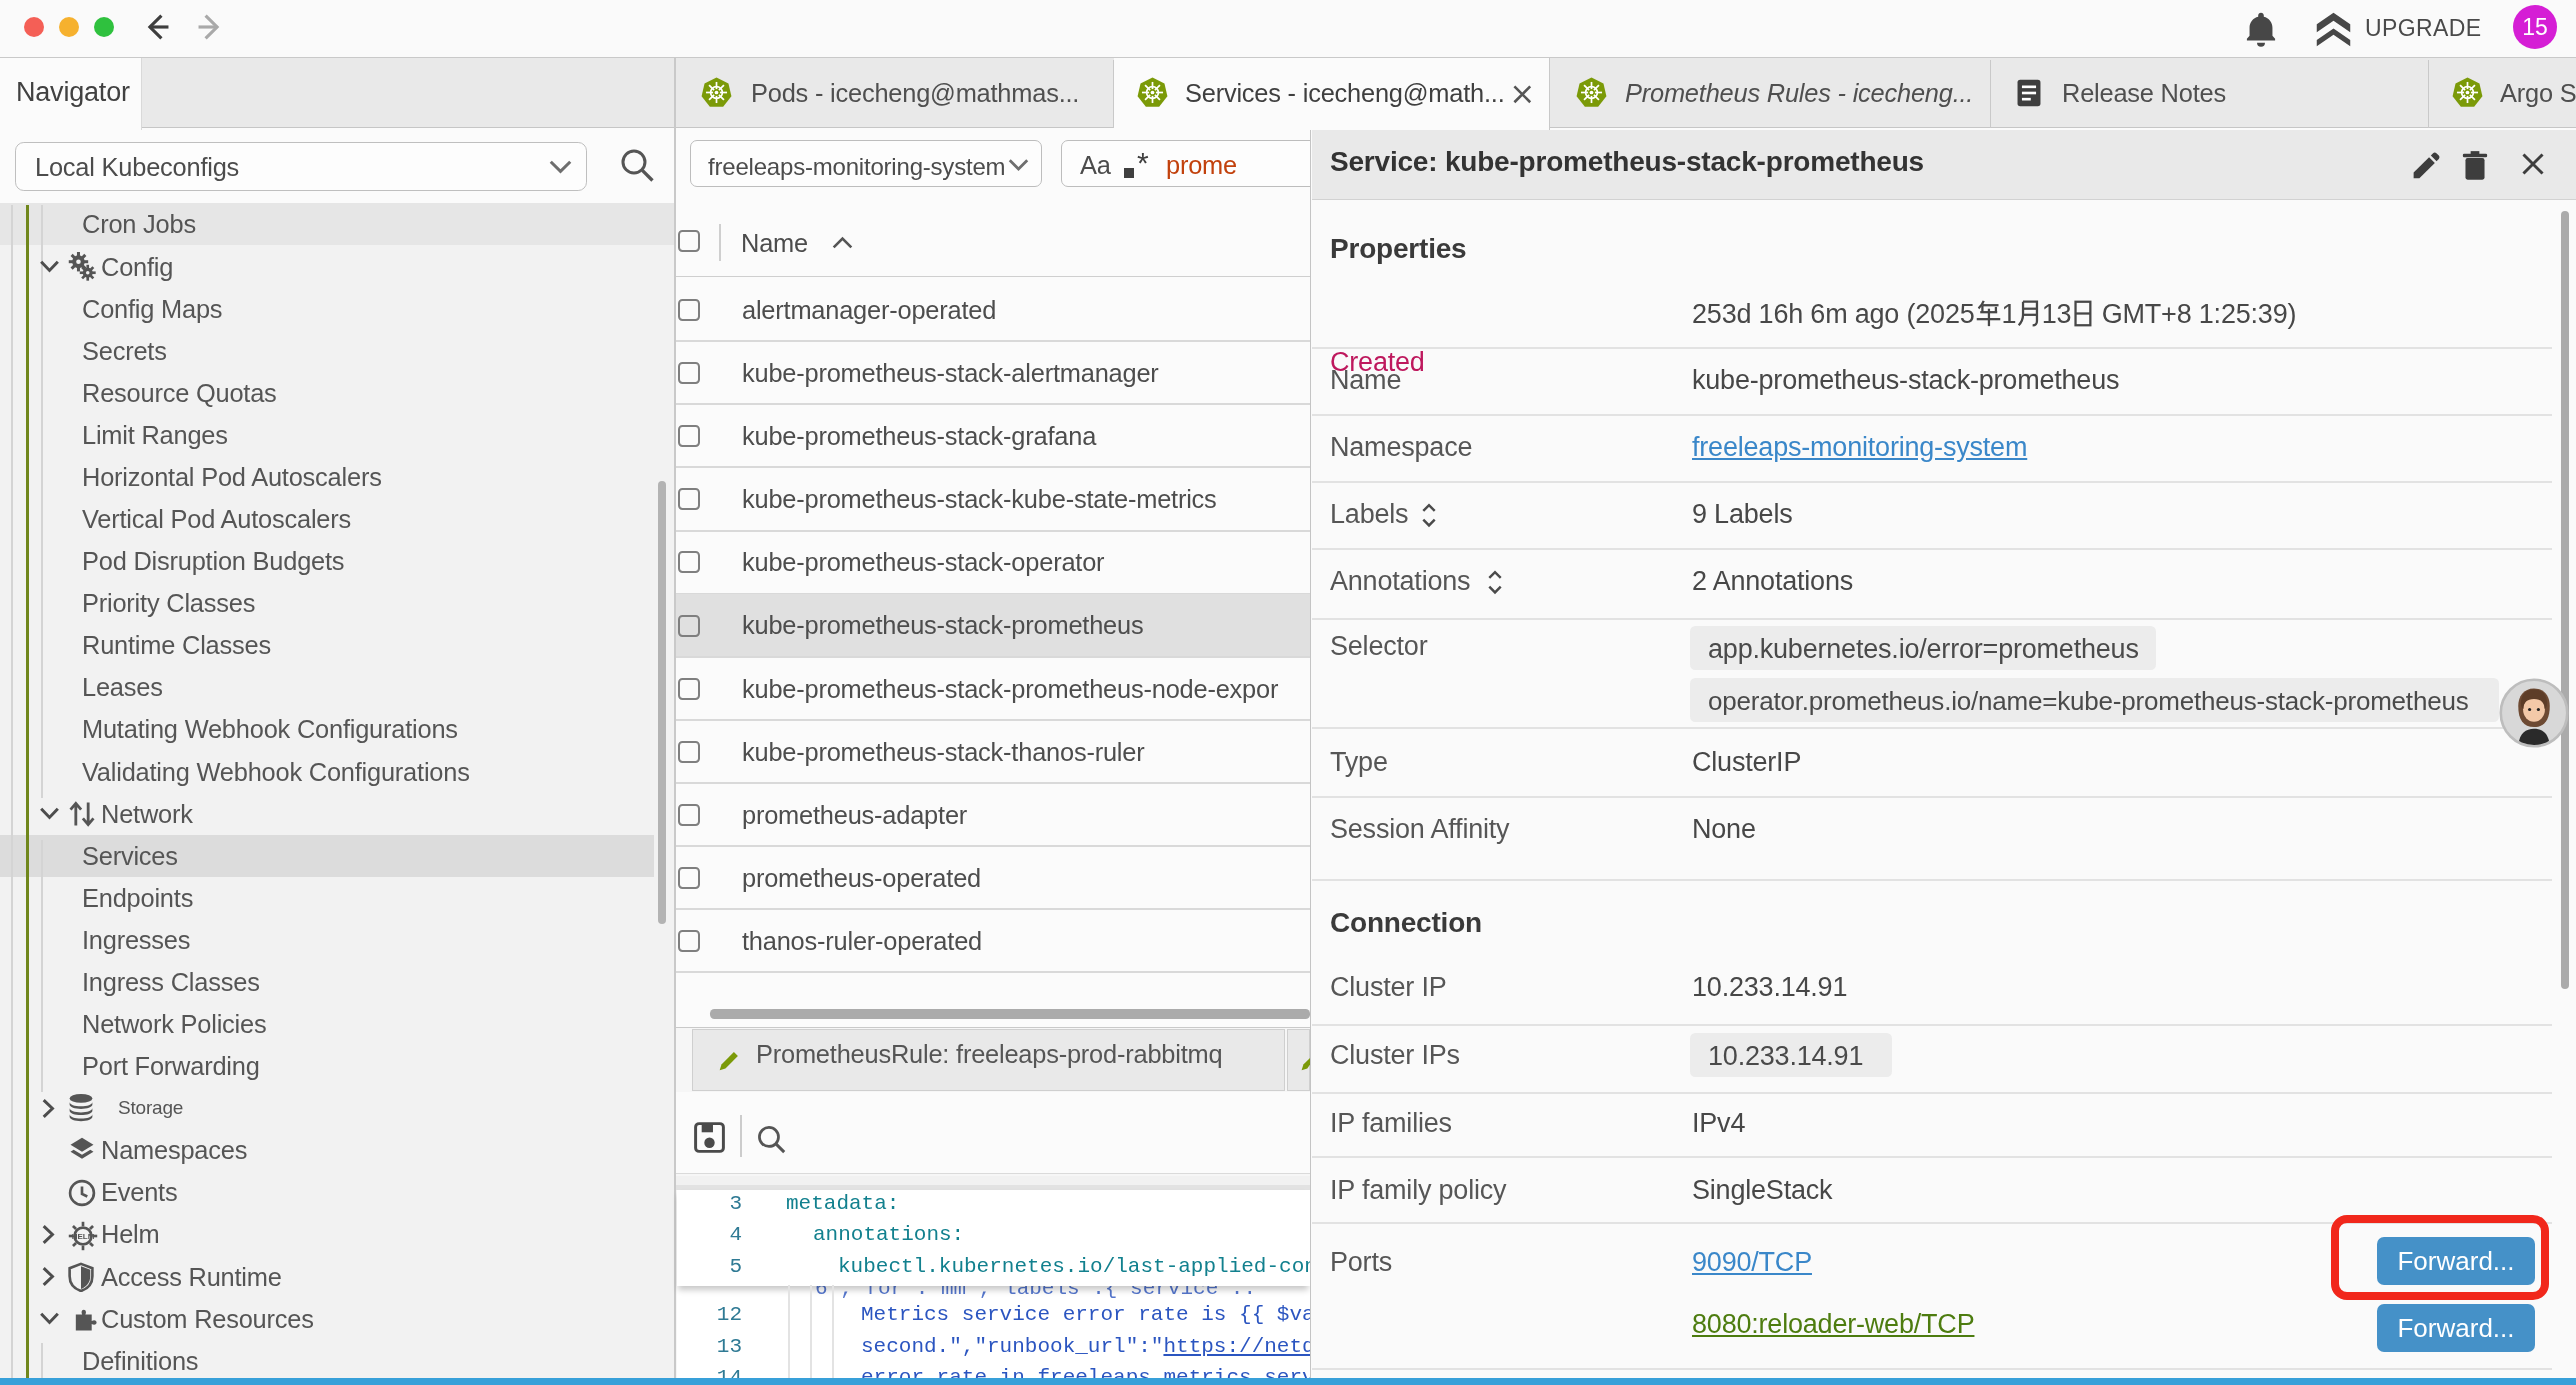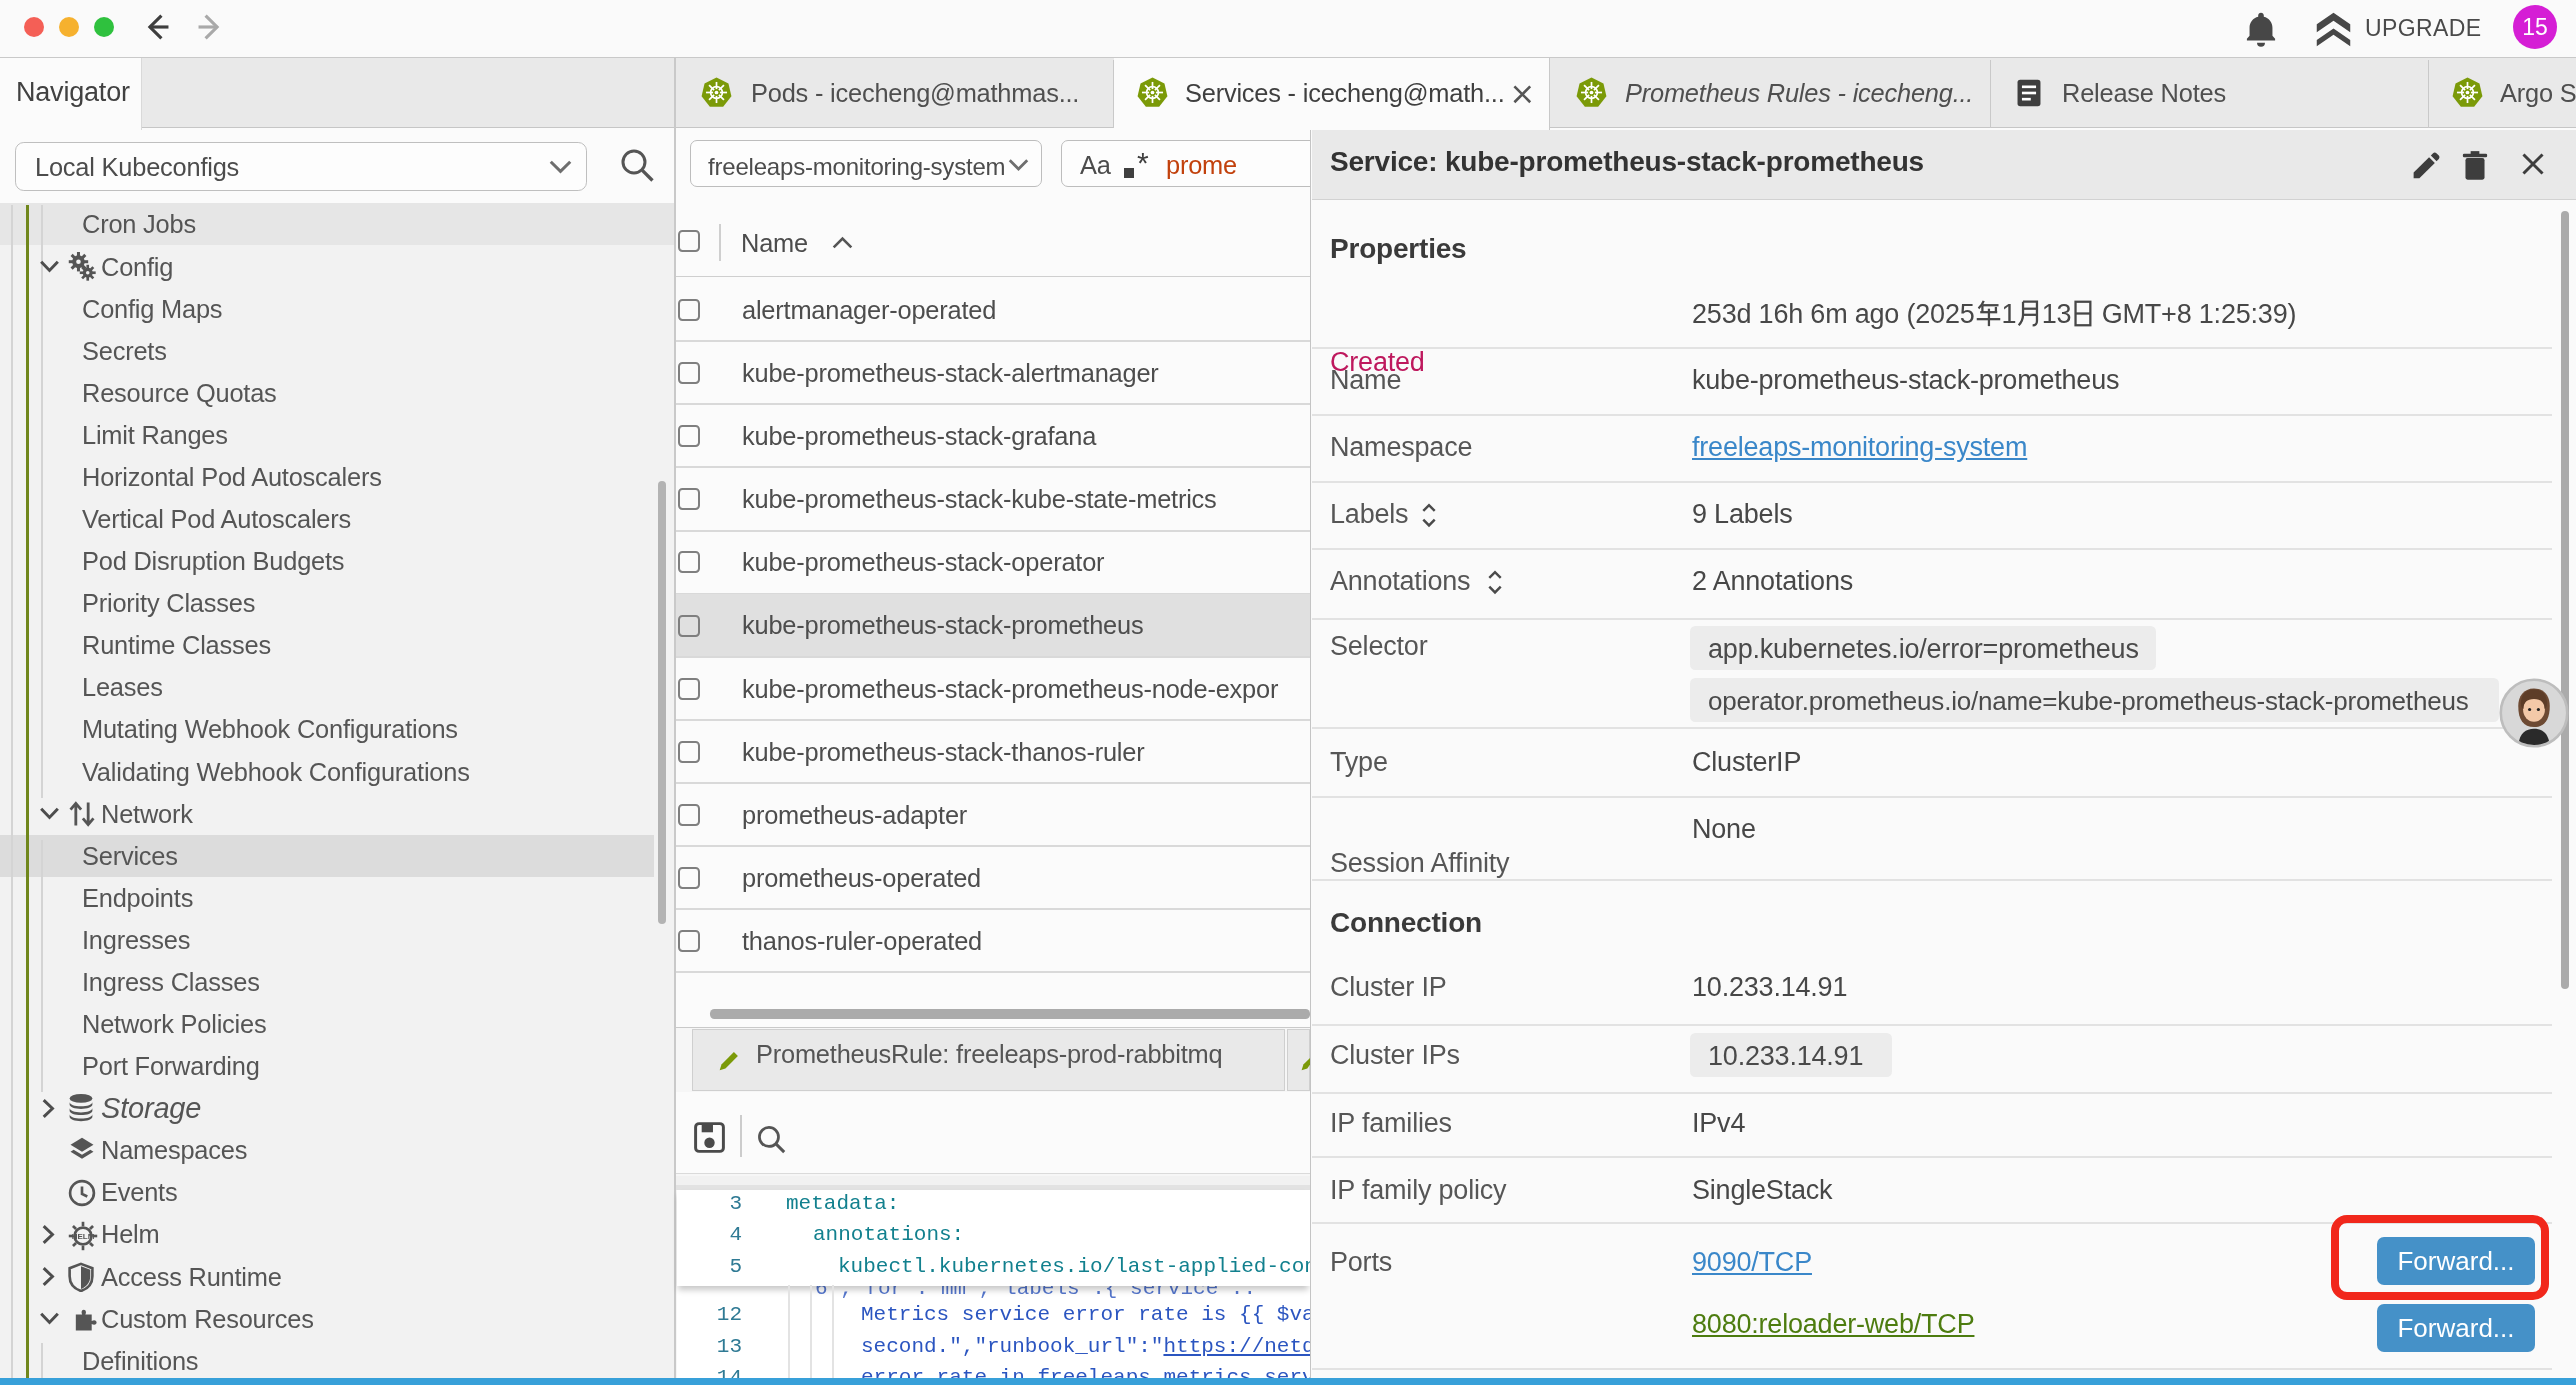--- a/index.html
+++ b/index.html
@@ -132,21 +132,21 @@
         <path d="M3 2.5 L13 12 L3 21.5" stroke="#4d4d4d" stroke-width="3.4" fill="none"></path>
       </svg>
 <svg class="a" style="left:67px;top:1093px;" width="28" height="30" viewBox="0 0 32 34">
 <g fill="#555">
           <ellipse cx="16" cy="6" rx="13" ry="5"></ellipse>
           <path d="M3 10 C3 13 9 15 16 15 C23 15 29 13 29 10 L29 13 C29 16 23 18 16 18 C9 18 3 16 3 13 Z"></path>
           <path d="M3 17 C3 20 9 22 16 22 C23 22 29 20 29 17 L29 20 C29 23 23 25 16 25 C9 25 3 23 3 20 Z"></path>
           <path d="M3 24 C3 27 9 29 16 29 C23 29 29 27 29 24 L29 27 C29 30 23 32 16 32 C9 32 3 30 3 27 Z"></path>
         </g>
       </svg>
-<div class="a txt" style="left:101px;top:1087px;height:42px;line-height:42px;font-size:29px;color:#555;font-style:italic;">Storage</div>
+<div class="a txt" style="left:118px;top:1087px;height:42px;line-height:42px;font-size:19px;color:#555;">Storage</div>
 <svg class="a" style="left:67px;top:1135px;" width="30" height="30" viewBox="0 0 34 34">
 <g fill="#555">
           <path d="M17 3 L30 11 L17 19 L4 11 Z"></path>
           <path d="M17 22.5 L7.5 16.7 L4 19 L17 27 L30 19 L26.5 16.7 Z"></path>
         </g>
       </svg>
 <div class="a txt" style="left:101px;top:1129px;height:42px;line-height:42px;font-size:25.4px;color:#555;">Namespaces</div>
 <svg class="a" style="left:67px;top:1178px;" width="30" height="30" viewBox="0 0 34 34">
 <circle cx="17" cy="17" r="13.5" stroke="#555" stroke-width="3" fill="none"></circle>
 <path d="M17 9.5 L17 18 L23 21" stroke="#555" stroke-width="3" fill="none"></path>
@@ -459,21 +459,21 @@
 <div class="a" style="left:1312px;top:618px;width:1240px;height:1.8px;background:#e2e2e2;"></div>
 <div class="a txt" style="left:1330px;top:631px;font-size:27px;color:#565656;">Selector</div>
     <div class="a" style="left:1690px;top:626px;width:466px;height:44px;background:#ececec;border-radius:5.3px;"></div>
 <div class="a txt" style="left:1708px;top:634px;font-size:27px;color:#4a4a4a;">app.kubernetes.io/error=prometheus</div>
     <div class="a" style="left:1690px;top:678px;width:809px;height:44px;background:#ececec;border-radius:5.3px;"></div>
 <div class="a txt" style="left:1708px;top:686px;font-size:26px;color:#4a4a4a;">operator.prometheus.io/name=kube-prometheus-stack-prometheus</div>
 <div class="a" style="left:1312px;top:727px;width:1240px;height:1.8px;background:#e2e2e2;"></div>
 <div class="a txt" style="left:1330px;top:747px;font-size:27px;color:#565656;">Type</div>
     <div class="a txt" style="left:1692px;top:747px;font-size:27px;color:#474747;">ClusterIP</div>
 <div class="a" style="left:1312px;top:796px;width:1240px;height:1.8px;background:#e2e2e2;"></div>
-<div class="a txt" style="left:1330px;top:848px;font-size:27px;color:#565656;">Session Affinity</div>
+<div class="a txt" style="left:1330px;top:814px;font-size:27px;color:#565656;">Session Affinity</div>
     <div class="a txt" style="left:1692px;top:814px;font-size:27px;color:#474747;">None</div>
 <div class="a" style="left:1312px;top:879px;width:1240px;height:1.8px;background:#e2e2e2;"></div>
 <div class="a txt" style="left:1330px;top:907px;font-size:28px;font-weight:bold;color:#3a3a3a;">Connection</div>
 <div class="a txt" style="left:1330px;top:972px;font-size:27px;color:#565656;">Cluster IP</div>
     <div class="a txt" style="left:1692px;top:972px;font-size:27px;color:#474747;">10.233.14.91</div>
 <div class="a" style="left:1312px;top:1024px;width:1240px;height:1.8px;background:#e2e2e2;"></div>
 <div class="a txt" style="left:1330px;top:1040px;font-size:27px;color:#565656;">Cluster IPs</div>
     <div class="a" style="left:1690px;top:1033px;width:202px;height:44px;background:#ececec;border-radius:5.3px;"></div>
 <div class="a txt" style="left:1708px;top:1041px;font-size:27px;color:#4a4a4a;">10.233.14.91</div>
 <div class="a" style="left:1312px;top:1092px;width:1240px;height:1.8px;background:#e2e2e2;"></div>

